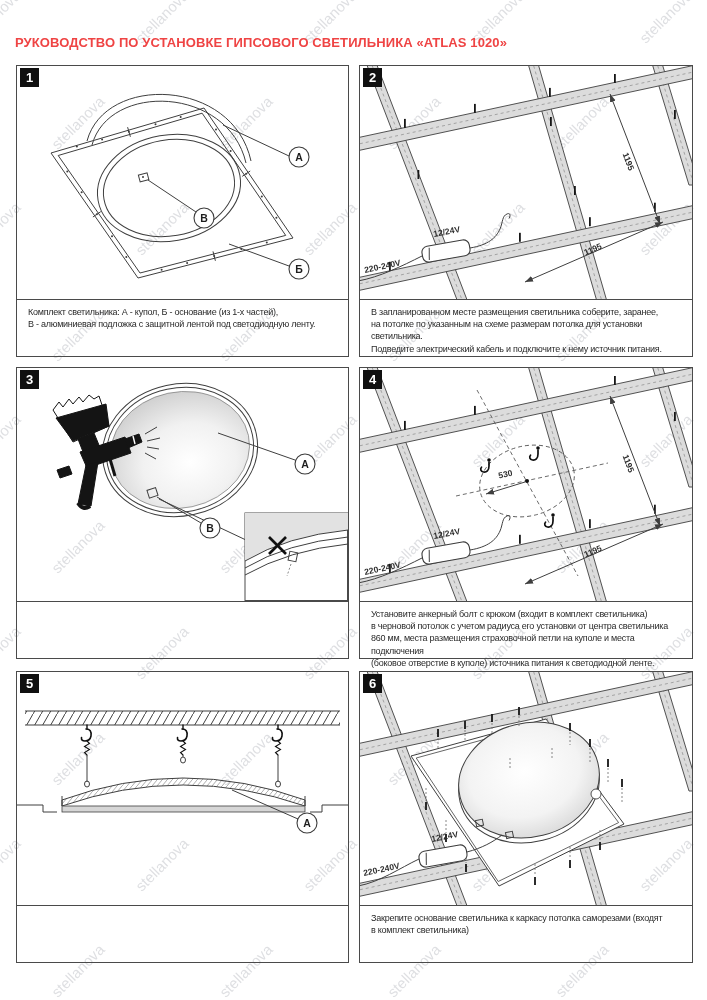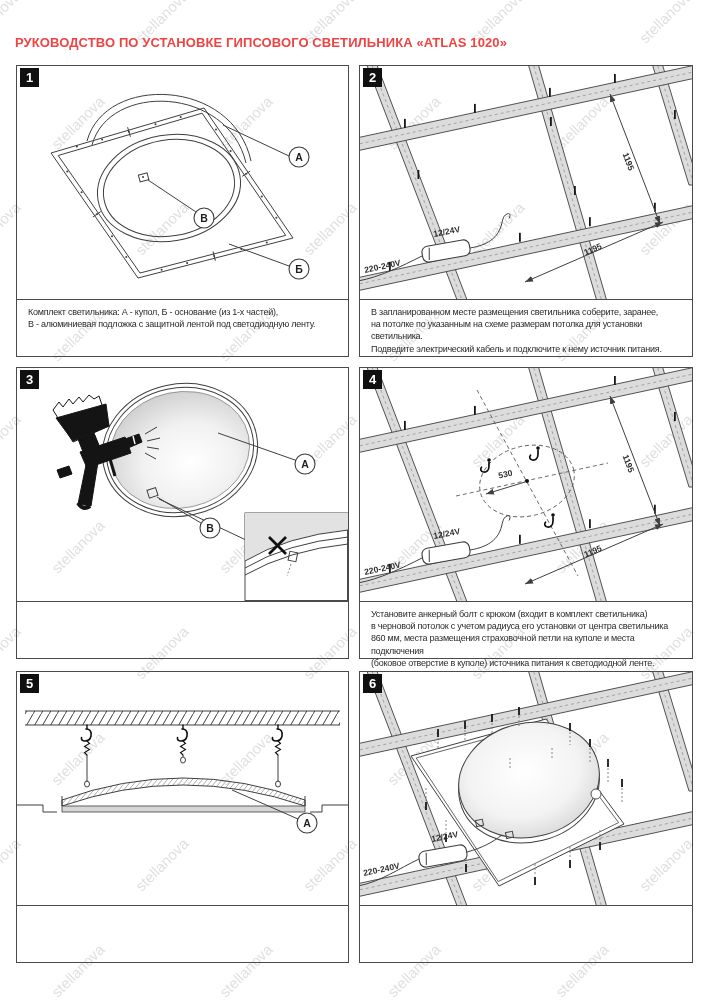--- a/index.html
+++ b/index.html
@@ -488,13 +488,15 @@
       <g>
         <path class="ln" stroke-width="1.2" d="M-2,214 C20,210 40,196 59,187"></path>
         <path class="ln" stroke-width="1.2" d="M107,180 C122,176 133,170 142,163"></path>
         <rect class="callout" x="59" y="176" width="48" height="16" rx="6" transform="rotate(-10 83 184)"></rect>
         <line class="ln" stroke-width=".7" x1="67" y1="178" x2="65" y2="190" transform="rotate(-10 83 184)"></line>
         <text class="dim" x="72" y="170" transform="rotate(-11 72 170)">12/24V</text>
         <text class="dim" x="4" y="204" transform="rotate(-12 4 204)">220-240V</text>
       </g>
     </svg>
   </div>
+  <div class="caption">Закрепите основание светильника к каркасу потолка саморезами (входят
+в комплект светильника)</div>
 </div>
 
 </body></html>

